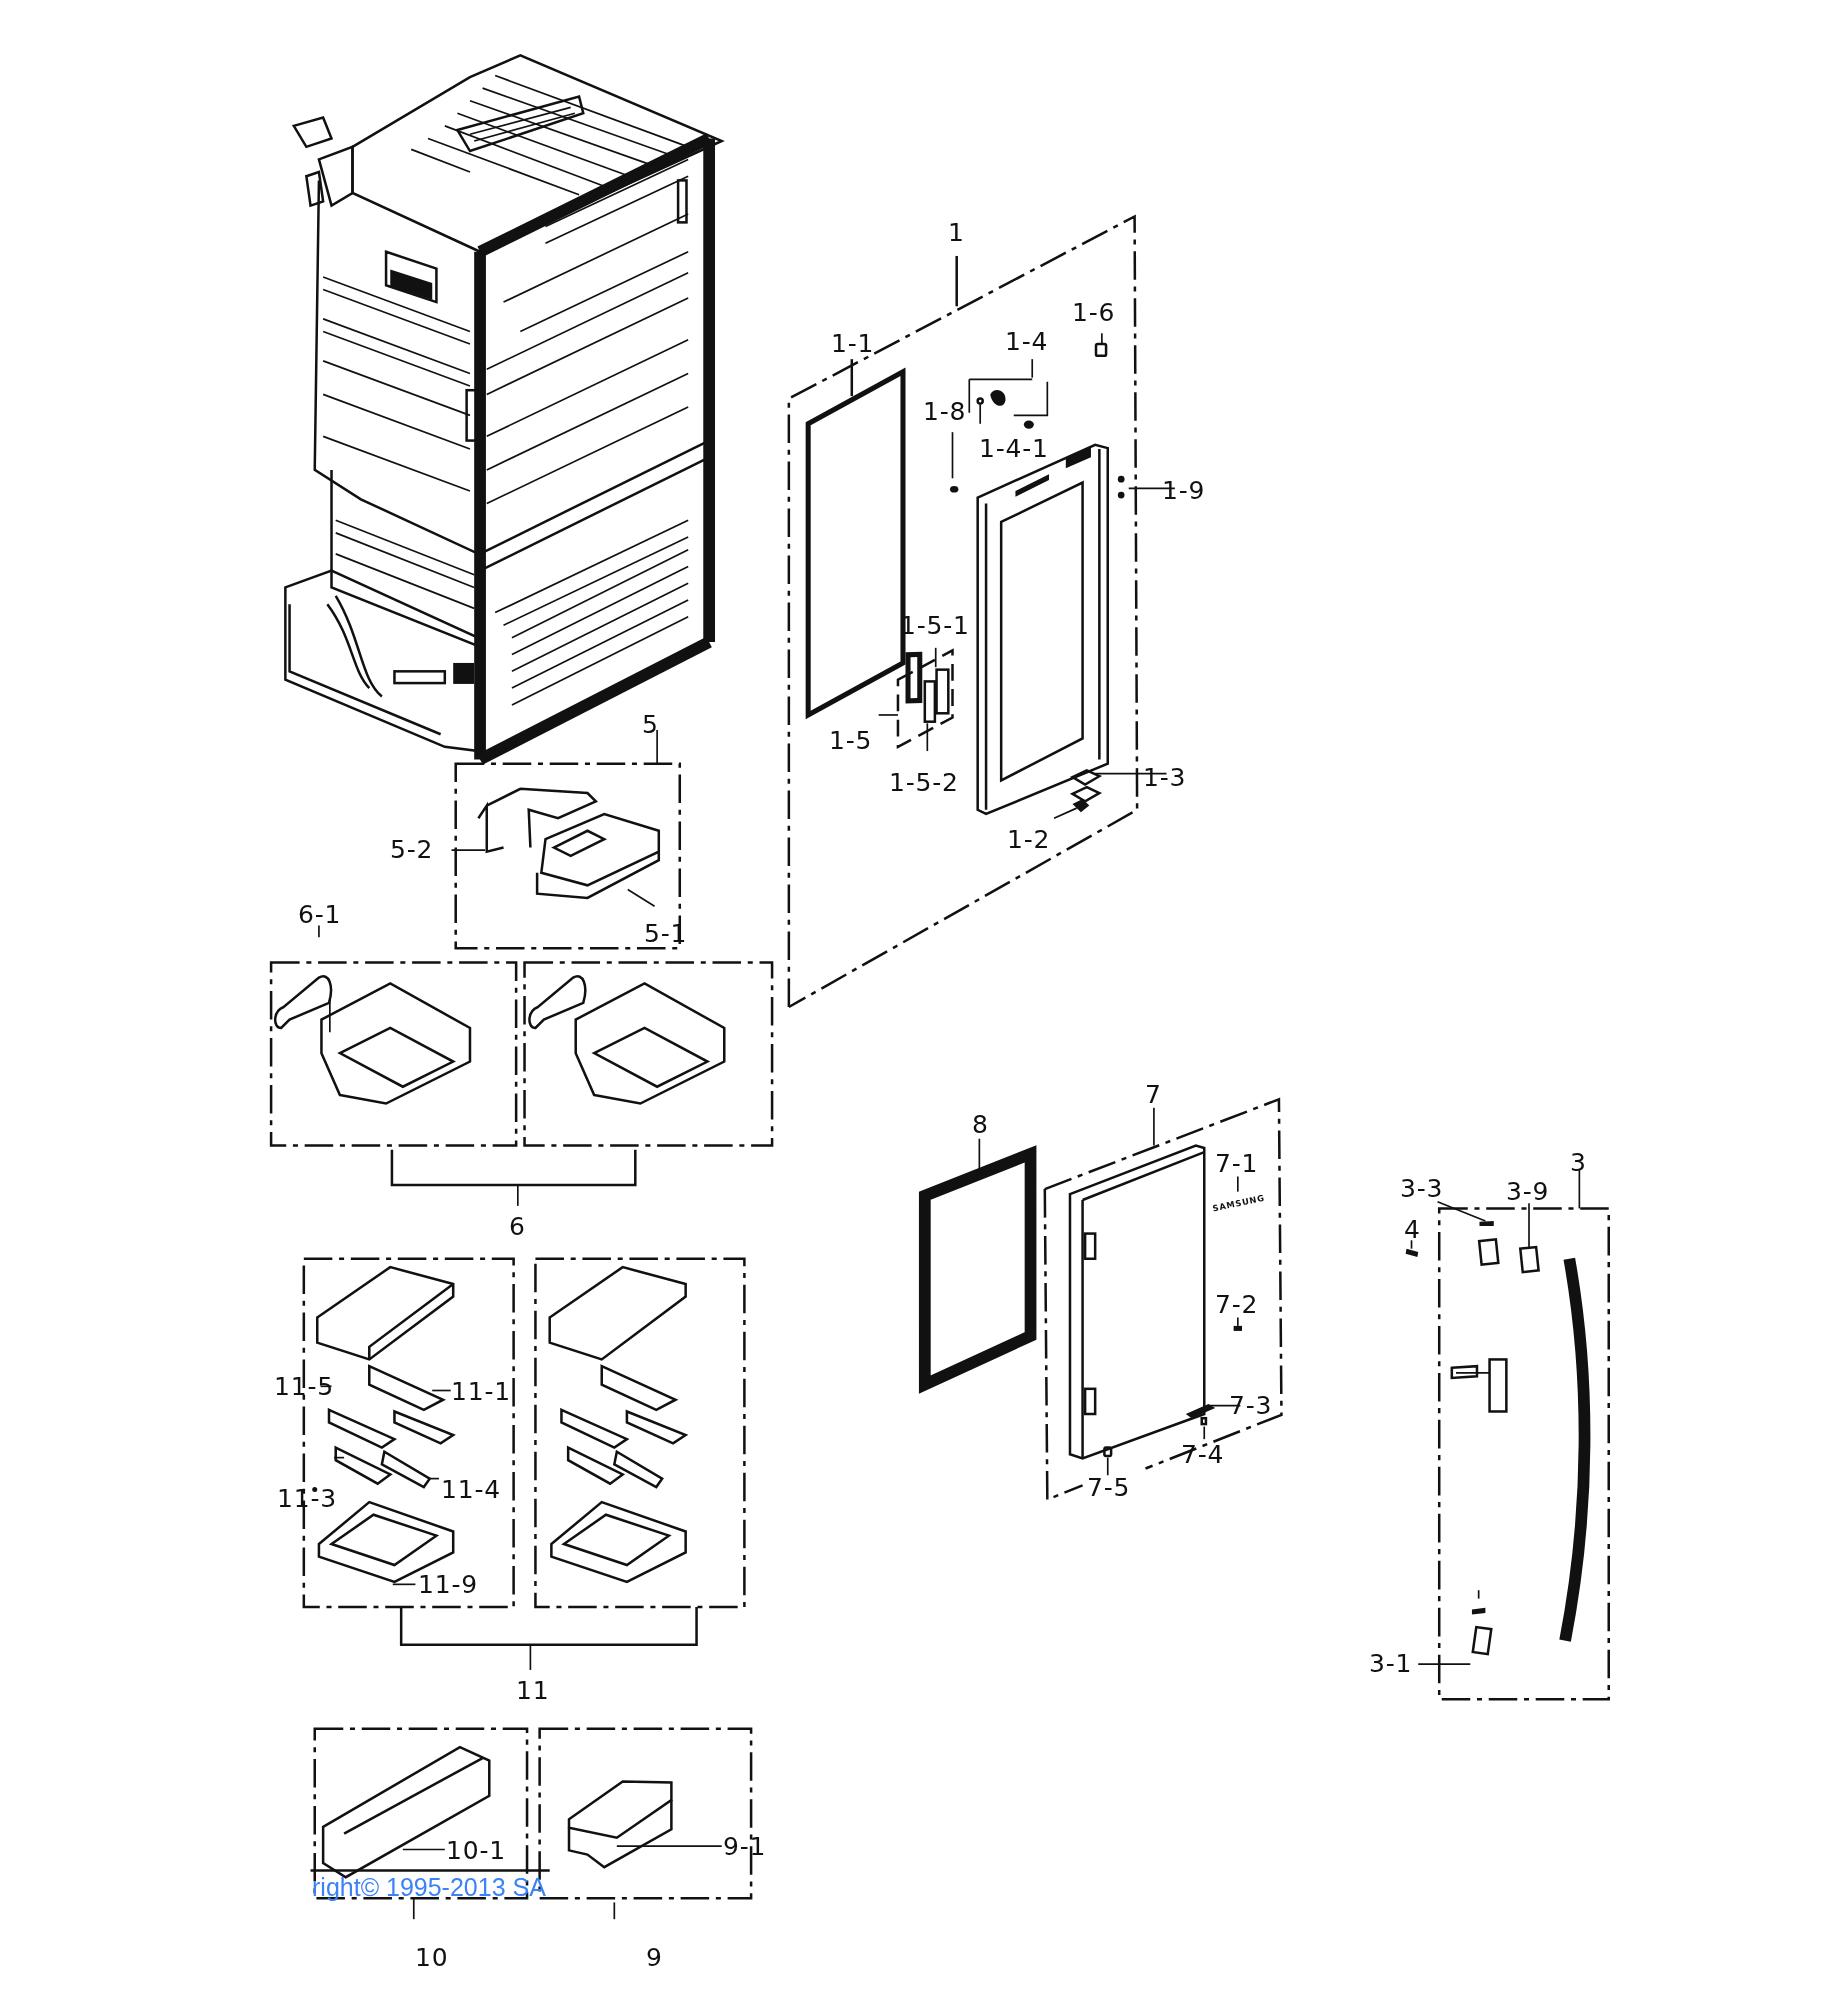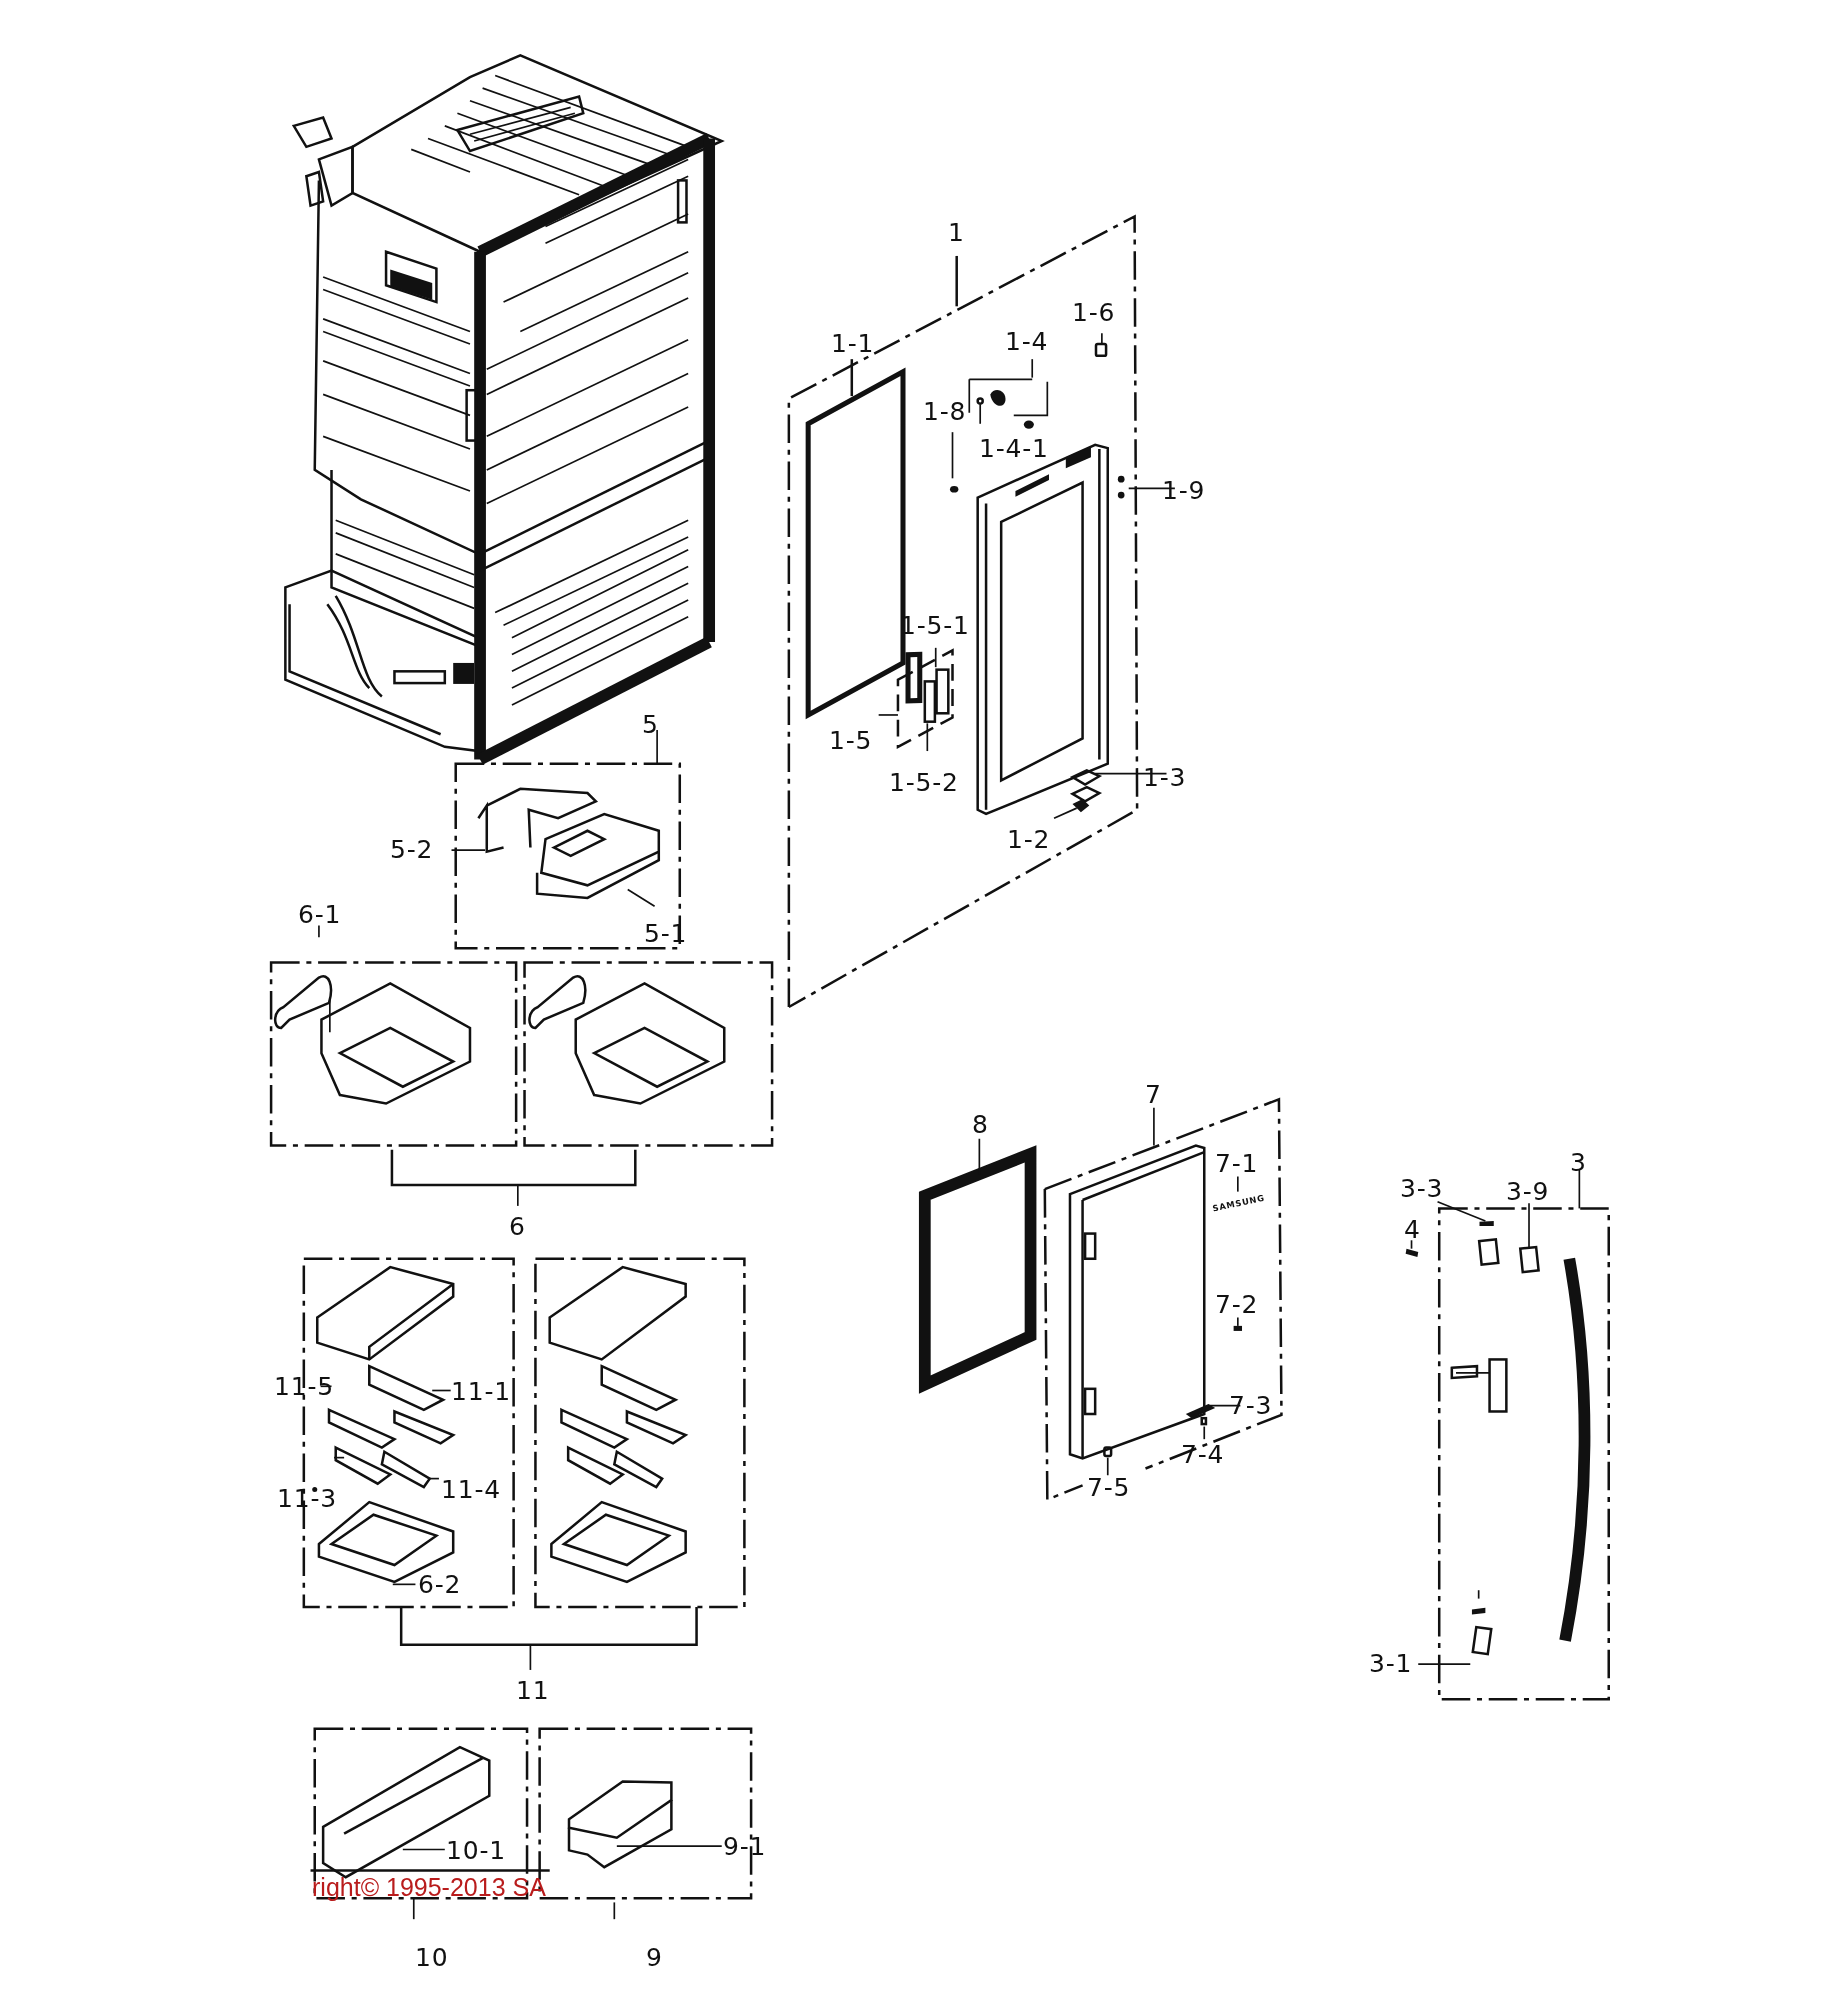--- a/index.html
+++ b/index.html
@@ -1,19 +1,19 @@
 <!DOCTYPE html>
 <html style="font-size:13.4px"><head>
 <meta charset="utf-8">
 <style>
   html, body { margin:0; padding:0; background:#ffffff; }
   body { width:1832px; height:2014px; position:relative; overflow:hidden; font-family:"DejaVu Sans", sans-serif; color:#111; }
   #canvas { position:absolute; left:0; top:0; width:1832px; height:2014px; }
   .lbl { position:absolute; font-family:"DejaVu Sans", sans-serif; font-size:25px; line-height:1; color:#111; white-space:nowrap; letter-spacing:0.8px; }
-  .copyright { position:absolute; font-family:"Liberation Sans", sans-serif; font-size:25px; color:#b91c1c; white-space:nowrap; background:transparent; }
+  .copyright { position:absolute; font-family:"Liberation Sans", sans-serif; font-size:25px; color:#3b82f6; white-space:nowrap; background:transparent; }
   svg { position:absolute; left:0; top:0; }
   .part { cursor:pointer; }
 </style>
 </head>
 <body>
 
 <div id="canvas">
 
 <svg width="1832" height="2014" viewBox="0 0 2183 2400">
   <defs>
@@ -363,21 +363,21 @@
 <span class="lbl" style="left:390px; top:837px;">5-2</span>
 <span class="lbl" style="left:644px; top:921px;">5-1</span>
 
 <span class="lbl" style="left:298px; top:902px;">6-1</span>
 <span class="lbl" style="left:509px; top:1214px;">6</span>
 
 <span class="lbl" style="left:274px; top:1374px;">11-5</span>
 <span class="lbl" style="left:451px; top:1379px;">11-1</span>
 <span class="lbl" style="left:277px; top:1446px;margin-top:40px;">11-3</span>
 <span class="lbl" style="left:441px; top:1477px;">11-4</span>
-<span class="lbl" style="left:418px; top:1572px;">6-2</span>
+<span class="lbl" style="left:418px; top:1572px;">11-9</span>
 <span class="lbl" style="left:516px; top:1678px;">11</span>
 
 <span class="lbl" style="left:446px; top:1838px;">10-1</span>
 <span class="lbl" style="left:723px; top:1834px;">9-1</span>
 <span class="lbl" style="left:415px; top:1945px;">10</span>
 <span class="lbl" style="left:646px; top:1945px;">9</span>
 <span class="copyright" style="left:312px; top:1873px;">right© 1995-2013 SA</span>
 
 <span class="lbl" style="left:972px; top:1112px;">8</span>
 <span class="lbl" style="left:1145px; top:1082px;">7</span>

